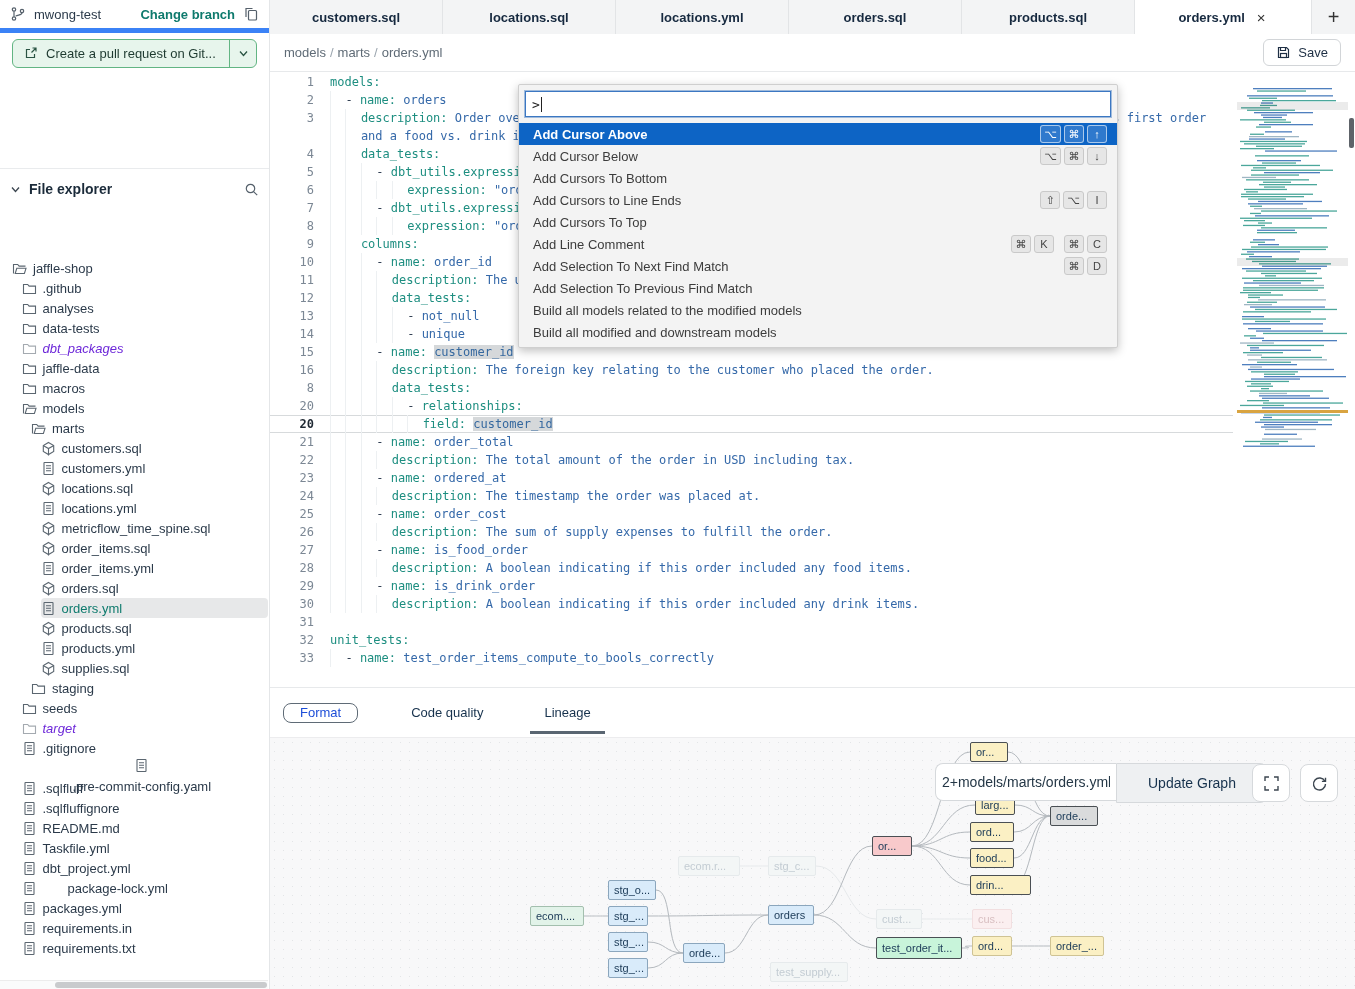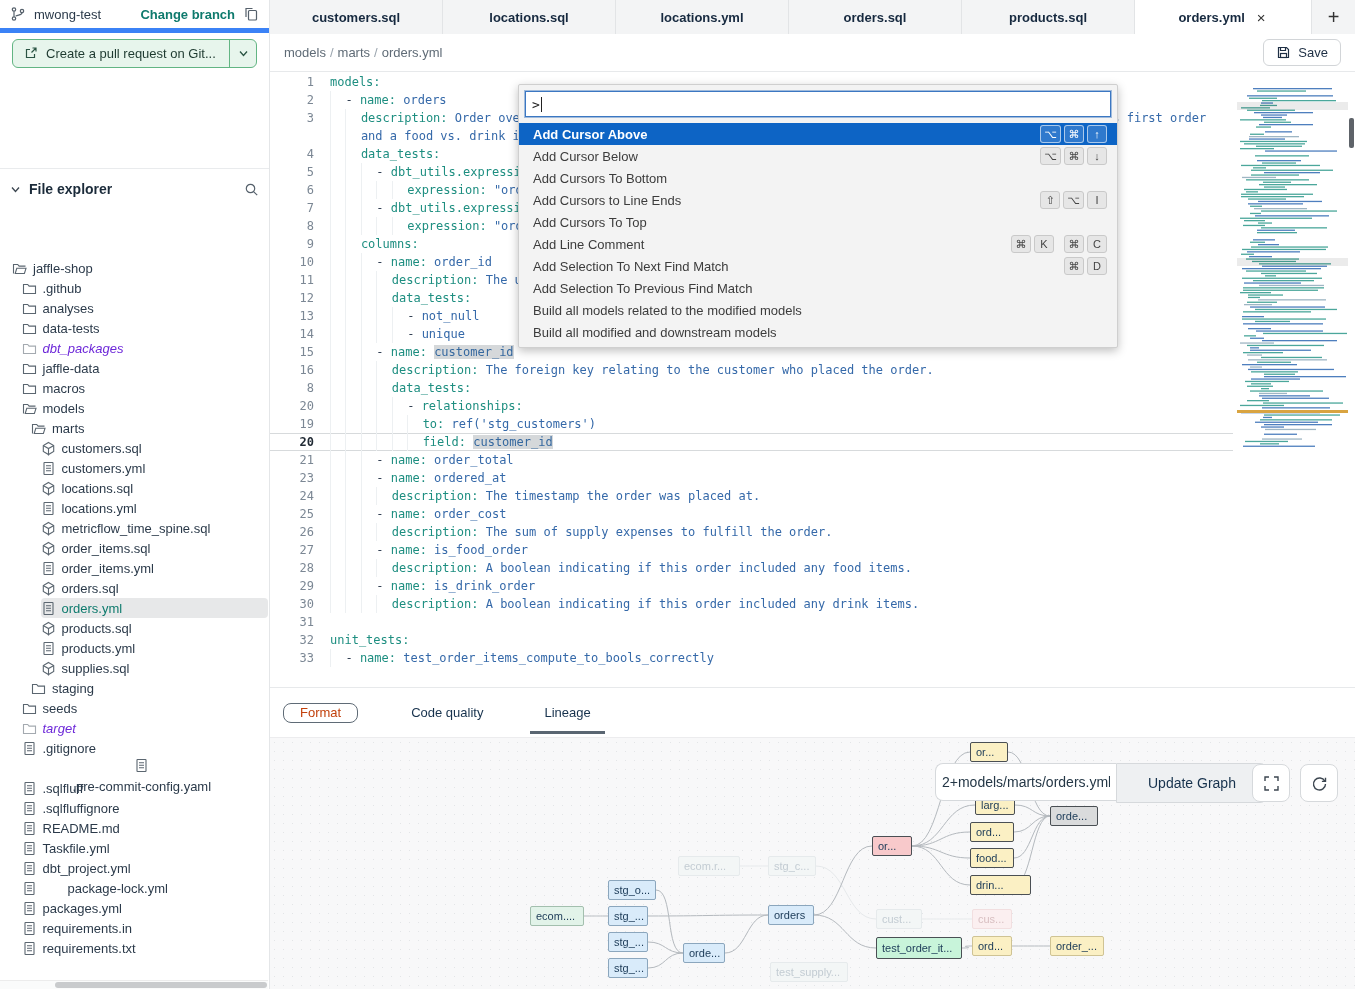--- a/index.html
+++ b/index.html
@@ -64,21 +64,21 @@
   .plist{padding-bottom:4px;}
   .prow{height:22px;display:flex;align-items:center;padding:0 10px 0 14px;font-size:13px;color:#3c3c3c;cursor:pointer;}
   .prow.sel{background:#0d64c5;color:#fff;font-weight:bold;}
   .pkeys{margin-left:auto;display:flex;gap:10px;}
   .kgrp{display:flex;gap:3px;}
   .kcap{min-width:12px;height:16px;padding:0 3px;border-radius:3px;background:#e6e6e6;border:1px solid #c9c9c9;color:#444;font-size:11px;display:flex;align-items:center;justify-content:center;font-weight:normal;}
   .prow.sel .kcap{background:rgba(255,255,255,.14);border-color:rgba(255,255,255,.6);color:#fff;}
 
   
   .btoolbar{position:absolute;left:0;top:688px;right:0;height:49px;background:#fff;display:flex;align-items:center;}
-  .format-btn{margin-left:13px;height:20px;padding:0 16px;border:1px solid #5f6b76;border-radius:8px;background:#fff;color:#c2410c;font-size:13px;display:flex;align-items:center;cursor:pointer;}
+  .format-btn{margin-left:13px;height:20px;padding:0 16px;border:1px solid #5f6b76;border-radius:8px;background:#fff;color:#1d4ed8;font-size:13px;display:flex;align-items:center;cursor:pointer;}
   .btab{margin-left:45px;font-size:13px;color:#17324d;height:49px;display:flex;align-items:center;cursor:pointer;position:relative;padding:0 8px;}
   .btab.active{font-weight:normal;}
   .btab.active::after{content:"";position:absolute;left:-6px;right:-6px;bottom:3px;height:3px;background:#5a6672;}
   .canvas{position:absolute;left:0;top:737px;right:0;bottom:0;background:#f8f8f9;border-top:1px solid #ececee;
           background-image:radial-gradient(circle,#e3e5e7 0.8px,transparent 0.9px);background-size:9px 9px;overflow:hidden;}
   .node{position:absolute;height:20px;box-sizing:border-box;border-radius:2px;border:1px solid #9aa7b0;display:flex;align-items:center;padding:0 5px;font-size:11px;color:#1b3a57;white-space:nowrap;overflow:hidden;cursor:pointer;background:#fff;}
   .node.mint{background:#e2f3e9;border-color:#a3bfae;}
   .node.blue{background:#d9ebfa;border-color:#8ba6bd;}
   .node.pink{background:#f8c9cb;}
   .node.yellow,.node.yellow-light{background:#fbf0c4;}
@@ -581,23 +581,23 @@
           <div class="crow"><span class="gut">9</span><span class="codecell"><span class="g"></span><span class="g"></span><span class="tk">columns:</span></span></div>
           <div class="crow"><span class="gut">10</span><span class="codecell"><span class="g"></span><span class="g"></span><span class="g"></span><span class="td">- </span><span class="tk">name:</span><span class="tv"> order_id</span></span></div>
           <div class="crow"><span class="gut">11</span><span class="codecell"><span class="g"></span><span class="g"></span><span class="g"></span><span class="g"></span><span class="tk">description:</span><span class="tv"> The unique key of the orders mart.</span></span></div>
           <div class="crow"><span class="gut">12</span><span class="codecell"><span class="g"></span><span class="g"></span><span class="g"></span><span class="g"></span><span class="tk">data_tests:</span></span></div>
           <div class="crow"><span class="gut">13</span><span class="codecell"><span class="g"></span><span class="g"></span><span class="g"></span><span class="g"></span><span class="g"></span><span class="td">- </span><span class="tv">not_null</span></span></div>
           <div class="crow"><span class="gut">14</span><span class="codecell"><span class="g"></span><span class="g"></span><span class="g"></span><span class="g"></span><span class="g"></span><span class="td">- </span><span class="tv">unique</span></span></div>
           <div class="crow"><span class="gut">15</span><span class="codecell"><span class="g"></span><span class="g"></span><span class="g"></span><span class="td">- </span><span class="tk">name:</span><span class="tp"> </span><span class="th">customer_id</span></span></div>
           <div class="crow"><span class="gut">16</span><span class="codecell"><span class="g"></span><span class="g"></span><span class="g"></span><span class="g"></span><span class="tk">description:</span><span class="tv"> The foreign key relating to the customer who placed the order.</span></span></div>
           <div class="crow"><span class="gut">8</span><span class="codecell"><span class="g"></span><span class="g"></span><span class="g"></span><span class="g"></span><span class="tk">data_tests:</span></span></div>
           <div class="crow"><span class="gut">20</span><span class="codecell"><span class="g"></span><span class="g"></span><span class="g"></span><span class="g"></span><span class="g"></span><span class="td">- </span><span class="tk">relationships:</span></span></div>
-          <div class="crow"><span class="gut">19</span><span class="codecell"><span class="g"></span><span class="g"></span><span class="g"></span><span class="g"></span><span class="g"></span><span class="g"></span><span class="tk">to:</span><span class="tv"> ref('stg_customers')</span></span></div>
           <div class="crow cur"><span class="gut">20</span><span class="codecell"><span class="g"></span><span class="g"></span><span class="g"></span><span class="g"></span><span class="g"></span><span class="g"></span><span class="tk">field:</span><span class="tp"> </span><span class="th">customer_id</span></span></div>
           <div class="crow"><span class="gut">21</span><span class="codecell"><span class="g"></span><span class="g"></span><span class="g"></span><span class="td">- </span><span class="tk">name:</span><span class="tv"> order_total</span></span></div>
+          <div class="crow"><span class="gut">22</span><span class="codecell"><span class="g"></span><span class="g"></span><span class="g"></span><span class="g"></span><span class="tk">description:</span><span class="tv"> The total amount of the order in USD including tax.</span></span></div>
           <div class="crow"><span class="gut">23</span><span class="codecell"><span class="g"></span><span class="g"></span><span class="g"></span><span class="td">- </span><span class="tk">name:</span><span class="tv"> ordered_at</span></span></div>
           <div class="crow"><span class="gut">24</span><span class="codecell"><span class="g"></span><span class="g"></span><span class="g"></span><span class="g"></span><span class="tk">description:</span><span class="tv"> The timestamp the order was placed at.</span></span></div>
           <div class="crow"><span class="gut">25</span><span class="codecell"><span class="g"></span><span class="g"></span><span class="g"></span><span class="td">- </span><span class="tk">name:</span><span class="tv"> order_cost</span></span></div>
           <div class="crow"><span class="gut">26</span><span class="codecell"><span class="g"></span><span class="g"></span><span class="g"></span><span class="g"></span><span class="tk">description:</span><span class="tv"> The sum of supply expenses to fulfill the order.</span></span></div>
           <div class="crow"><span class="gut">27</span><span class="codecell"><span class="g"></span><span class="g"></span><span class="g"></span><span class="td">- </span><span class="tk">name:</span><span class="tv"> is_food_order</span></span></div>
           <div class="crow"><span class="gut">28</span><span class="codecell"><span class="g"></span><span class="g"></span><span class="g"></span><span class="g"></span><span class="tk">description:</span><span class="tv"> A boolean indicating if this order included any food items.</span></span></div>
           <div class="crow"><span class="gut">29</span><span class="codecell"><span class="g"></span><span class="g"></span><span class="g"></span><span class="td">- </span><span class="tk">name:</span><span class="tv"> is_drink_order</span></span></div>
           <div class="crow"><span class="gut">30</span><span class="codecell"><span class="g"></span><span class="g"></span><span class="g"></span><span class="g"></span><span class="tk">description:</span><span class="tv"> A boolean indicating if this order included any drink items.</span></span></div>
           <div class="crow"><span class="gut">31</span><span class="codecell"></span></div>
           <div class="crow"><span class="gut">32</span><span class="codecell"><span class="tk">unit_tests:</span></span></div>

